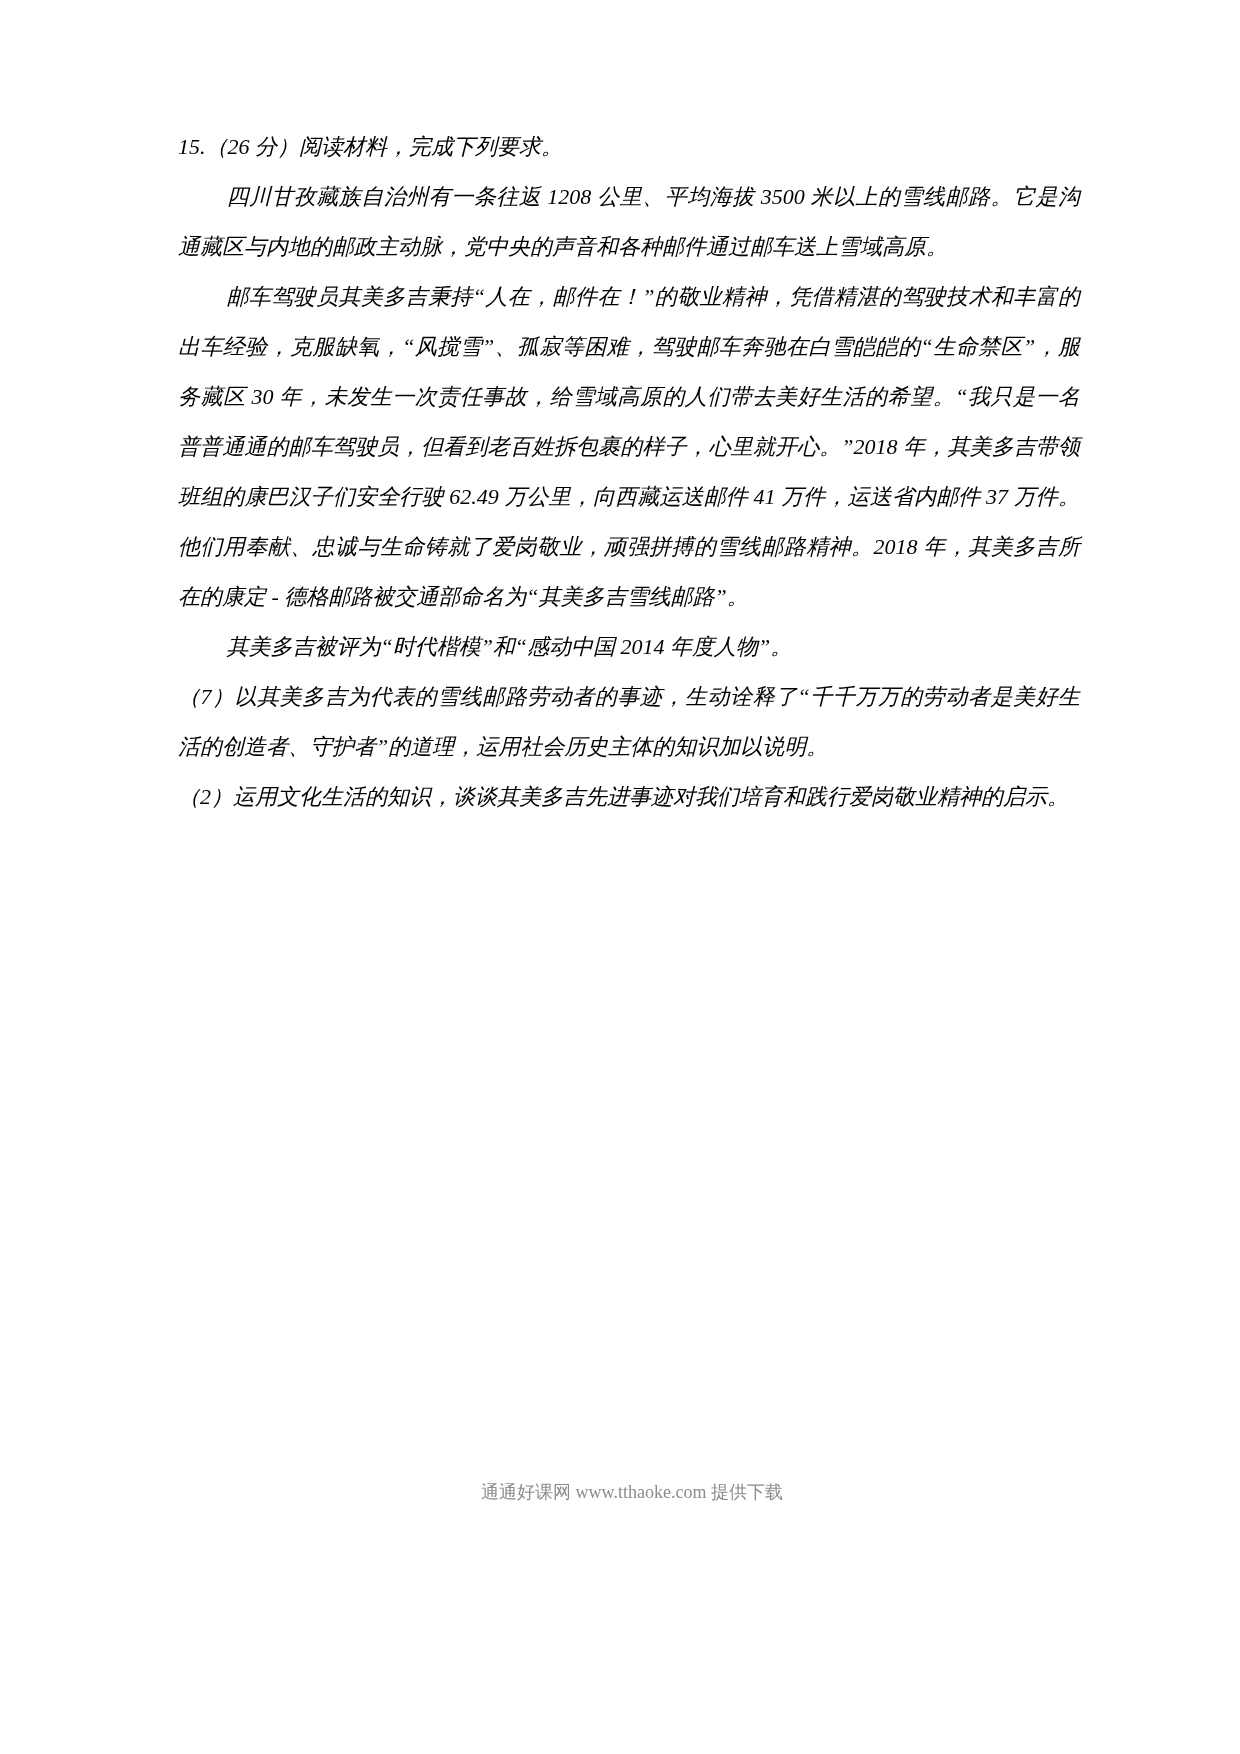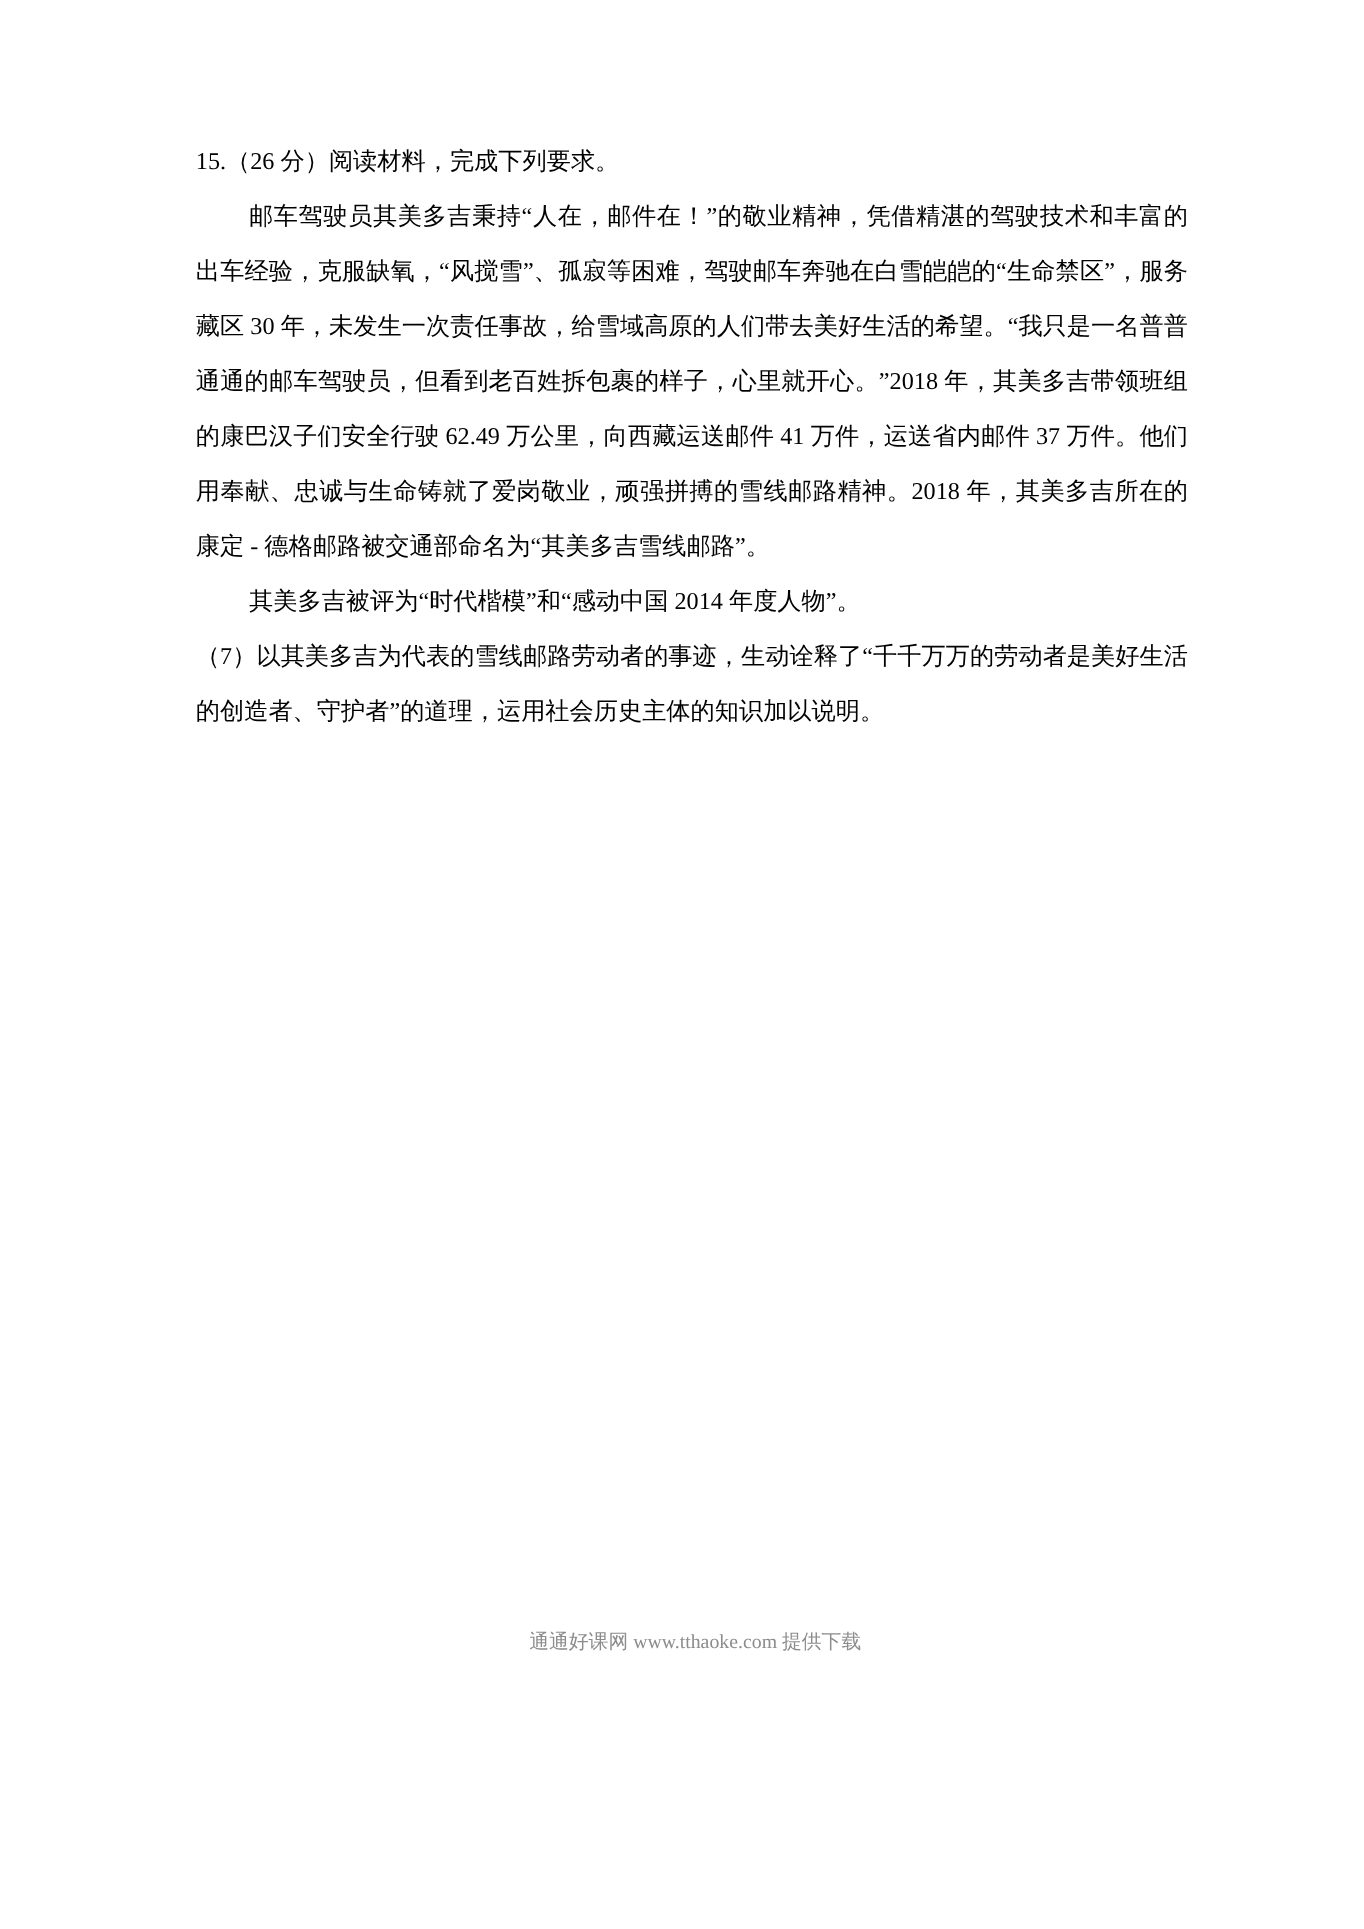--- a/index.html
+++ b/index.html
@@ -18,20 +18,21 @@
   }
   .content {
     padding: 122px 160px 0 178px;
     font-size: 22px;
     line-height: 50px;
     text-align: justify;
   }
   .content p {
     margin: 0;
     padding: 0;
+    font-style: italic;
   }
   .q-header {
     text-indent: 0;
     margin-left: 0;
   }
   .material {
     margin-left: 26px;
     text-indent: 2.2em;
   }
   .question {
@@ -51,24 +52,26 @@
   }
 </style>
 </head>
 <body>
 
 <div class="page">
   <div class="content">
     <p class="q-header">15.（26 分）阅读材料，完成下列要求。</p>
 
 
+    <p class="material">四川甘孜藏族自治州有一条往返 1208 公里、平均海拔 3500 米以上的雪线邮路。它是沟通藏区与内地的邮政主动脉，党中央的声音和各种邮件通过邮车送上雪域高原。</p>
 
     <p class="material">邮车驾驶员其美多吉秉持“人在，邮件在！”的敬业精神，凭借精湛的驾驶技术和丰富的出车经验，克服缺氧，“风搅雪”、孤寂等困难，驾驶邮车奔驰在白雪皑皑的“生命禁区”，服务藏区 30 年，未发生一次责任事故，给雪域高原的人们带去美好生活的希望。“我只是一名普普通通的邮车驾驶员，但看到老百姓拆包裹的样子，心里就开心。”2018 年，其美多吉带领班组的康巴汉子们安全行驶 62.49 万公里，向西藏运送邮件 41 万件，运送省内邮件 37 万件。他们用奉献、忠诚与生命铸就了爱岗敬业，顽强拼搏的雪线邮路精神。2018 年，其美多吉所在的康定 - 德格邮路被交通部命名为“其美多吉雪线邮路”。</p>
 
     <p class="material">其美多吉被评为“时代楷模”和“感动中国 2014 年度人物”。</p>
 
     <p class="question">（7）以其美多吉为代表的雪线邮路劳动者的事迹，生动诠释了“千千万万的劳动者是美好生活的创造者、守护者”的道理，运用社会历史主体的知识加以说明。</p>
 
+    <p class="question">（2）运用文化生活的知识，谈谈其美多吉先进事迹对我们培育和践行爱岗敬业精神的启示。</p>
 
   </div>
 
   <div class="footer">通通好课网  www.tthaoke.com 提供下载</div>
 </div>
 
 </body></html>

